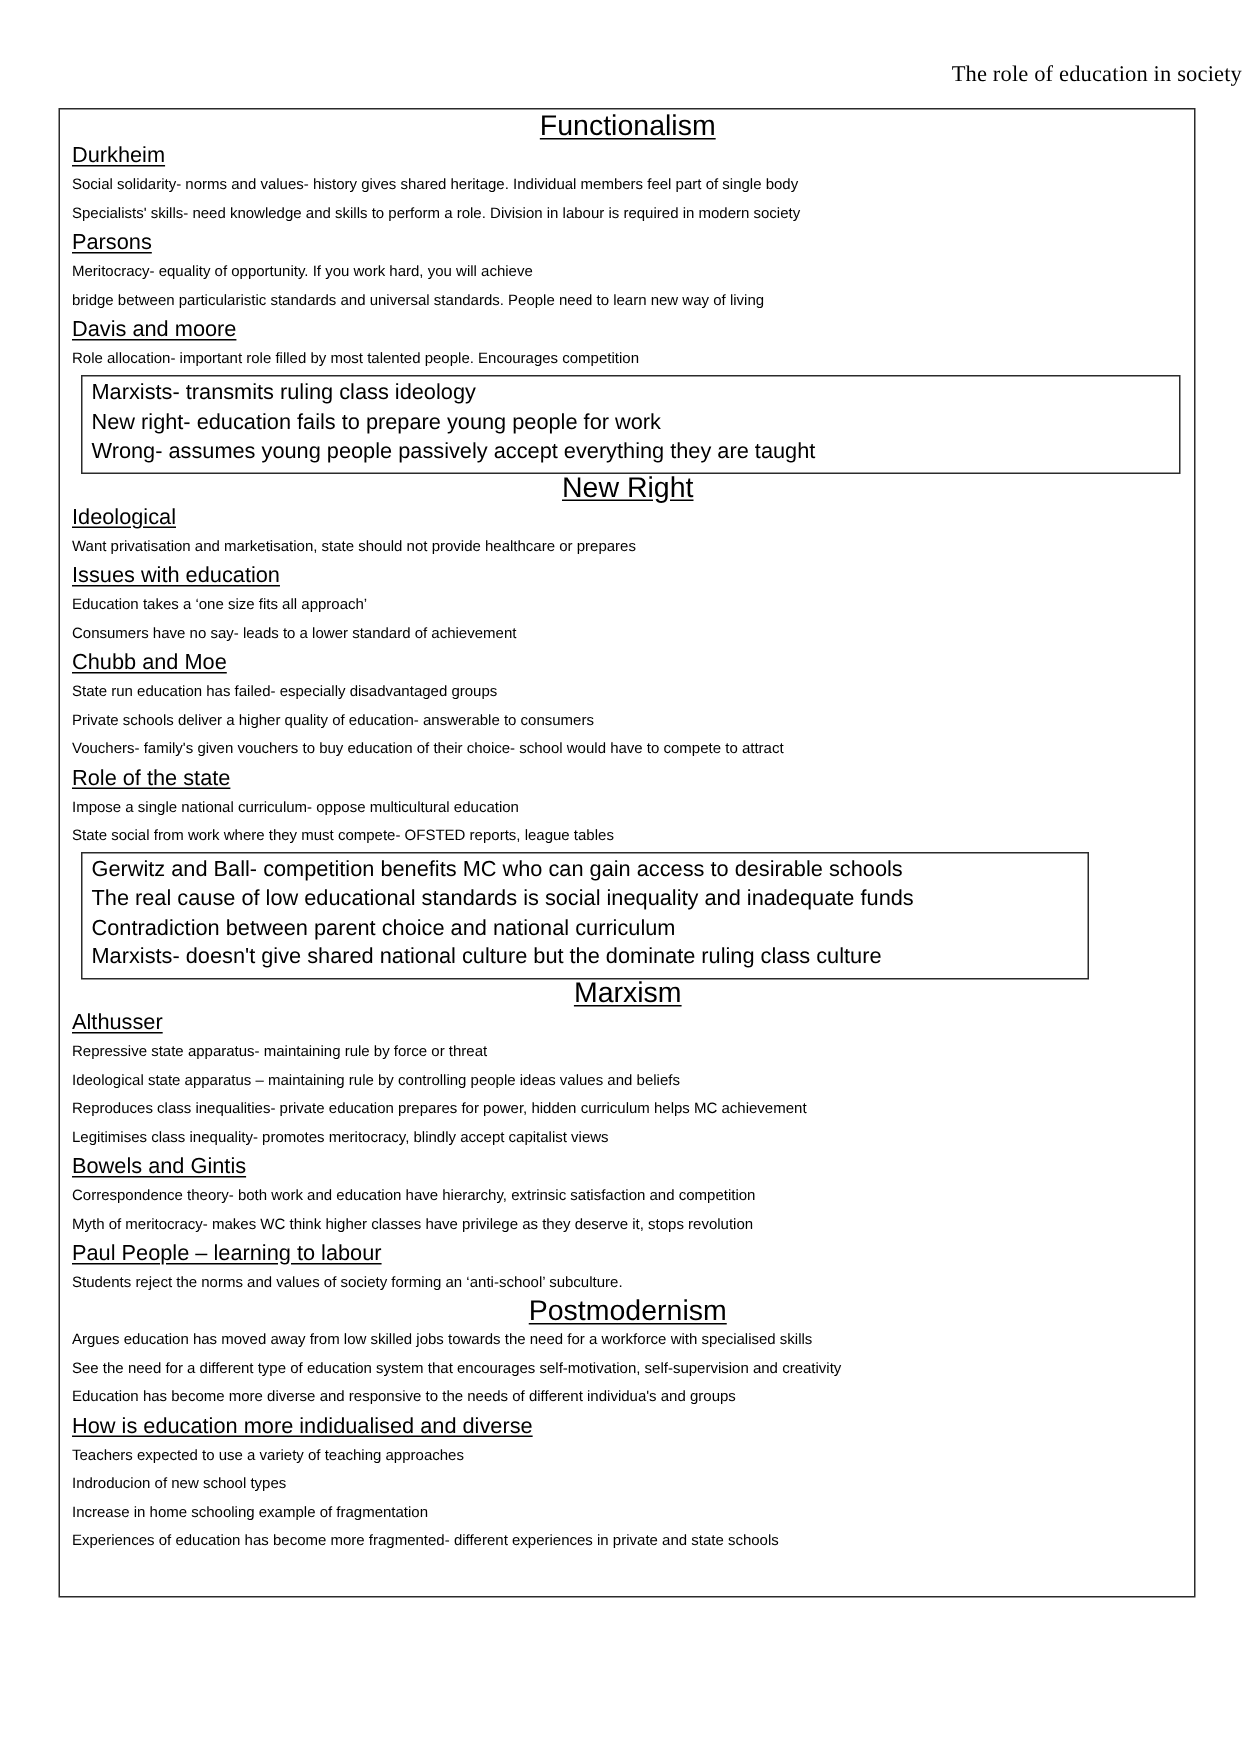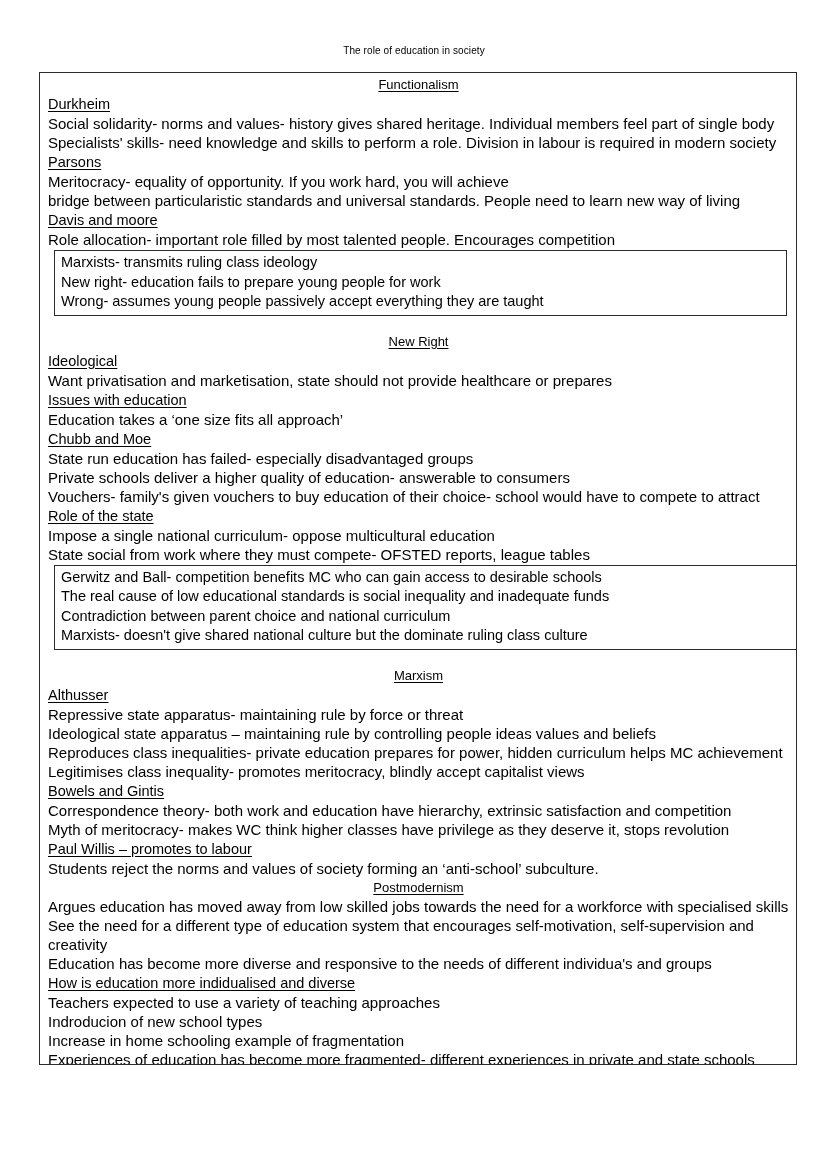--- a/index.html
+++ b/index.html
@@ -14,73 +14,74 @@
     color: #000000;
     -webkit-font-smoothing: antialiased;
   }
   .page {
     position: relative;
     width: 828px;
     height: 1171px;
     box-sizing: border-box;
   }
   .doc-title {
-    text-align: center;
-    font-size: 10px;
+    text-align: right;
+    font-size: 15px;
     line-height: 19px;
     padding-top: 41px;
     letter-spacing: 0.1px;
+    font-family: Liberation Serif, serif;
   }
   .outer-box {
     position: absolute;
     left: 39px;
     top: 72px;
     width: 758px;
     height: 993px;
     border: 1.6px solid #2b2b2b;
     box-sizing: border-box;
     padding: 2px 7px 0 8px;
     overflow: hidden;
   }
   .section-header {
     text-align: center;
-    font-size: 13px;
+    font-size: 19px;
     line-height: 19px;
     margin: 0;
   }
   .section-header span {
     text-decoration: underline;
     text-underline-offset: 2px;
   }
   .sub-head {
     font-size: 14.5px;
     line-height: 19px;
     margin: 0;
     text-decoration: underline;
     text-underline-offset: 2px;
     display: inline-block;
   }
   .sub-head-row {
     line-height: 19px;
   }
   .line {
-    font-size: 15px;
+    font-size: 10px;
     line-height: 19px;
     margin: 0;
     white-space: normal;
   }
   .inner-box {
     border: 1.6px solid #2b2b2b;
     box-sizing: border-box;
-    margin: 1px 0 16px 6px;
+    margin: 1px 0 0 6px;
     padding: 2px 6px 3px 6px;
   }
   .inner-box.wide {
     margin-right: 0px;
-    width: 743px;
+    width: 672px;
   }
   .inner-box.narrow {
     width: 733px;
   }
   .inner-box .line {
     font-size: 14.5px;
     line-height: 19.5px;
   }
 </style>
 </head>
@@ -103,20 +104,21 @@
       <div class="inner-box narrow">
         <div class="line">Marxists- transmits ruling class ideology</div>
         <div class="line">New right- education fails to prepare young people for work</div>
         <div class="line">Wrong- assumes young people passively accept everything they are taught</div>
       </div>
       <div class="section-header"><span>New Right</span></div>
       <div class="sub-head-row"><span class="sub-head">Ideological</span></div>
       <div class="line">Want privatisation and marketisation, state should not provide healthcare or prepares</div>
       <div class="sub-head-row"><span class="sub-head">Issues with education</span></div>
       <div class="line">Education takes a ‘one size fits all approach’</div>
+      <div class="line">Consumers have no say- leads to a lower standard of achievement</div>
       <div class="sub-head-row"><span class="sub-head">Chubb and Moe</span></div>
       <div class="line">State run education has failed- especially disadvantaged groups</div>
       <div class="line">Private schools deliver a higher quality of education- answerable to consumers</div>
       <div class="line">Vouchers- family's given vouchers to buy education of their choice- school would have to compete to attract</div>
       <div class="sub-head-row"><span class="sub-head">Role of the state</span></div>
       <div class="line">Impose a single national curriculum- oppose multicultural education</div>
       <div class="line">State social from work where they must compete- OFSTED reports, league tables</div>
       <div class="inner-box wide">
         <div class="line">Gerwitz and Ball- competition benefits MC who can gain access to desirable schools</div>
         <div class="line">The real cause of low educational standards is social inequality and inadequate funds</div>
@@ -125,21 +127,21 @@
       </div>
       <div class="section-header"><span>Marxism</span></div>
       <div class="sub-head-row"><span class="sub-head">Althusser</span></div>
       <div class="line">Repressive state apparatus- maintaining rule by force or threat</div>
       <div class="line">Ideological state apparatus – maintaining rule by controlling people ideas values and beliefs</div>
       <div class="line">Reproduces class inequalities- private education prepares for power, hidden curriculum helps MC achievement</div>
       <div class="line">Legitimises class inequality- promotes meritocracy, blindly accept capitalist views</div>
       <div class="sub-head-row"><span class="sub-head">Bowels and Gintis</span></div>
       <div class="line">Correspondence theory- both work and education have hierarchy, extrinsic satisfaction and competition</div>
       <div class="line">Myth of meritocracy- makes WC think higher classes have privilege as they deserve it, stops revolution</div>
-      <div class="sub-head-row"><span class="sub-head">Paul Willis – promotes to labour</span></div>
+      <div class="sub-head-row"><span class="sub-head">Paul People – learning to labour</span></div>
       <div class="line">Students reject the norms and values of society forming an ‘anti-school’ subculture.</div>
       <div class="section-header"><span>Postmodernism</span></div>
       <div class="line">Argues education has moved away from low skilled jobs towards the need for a workforce with specialised skills</div>
       <div class="line">See the need for a different type of education system that encourages self-motivation, self-supervision and creativity</div>
       <div class="line">Education has become more diverse and responsive to the needs of different individua's and groups</div>
       <div class="sub-head-row"><span class="sub-head">How is education more indidualised and diverse</span></div>
       <div class="line">Teachers expected to use a variety of teaching approaches</div>
       <div class="line">Indroducion of new school types</div>
       <div class="line">Increase in home schooling example of fragmentation</div>
       <div class="line">Experiences of education has become more fragmented- different experiences in private and state schools</div>

